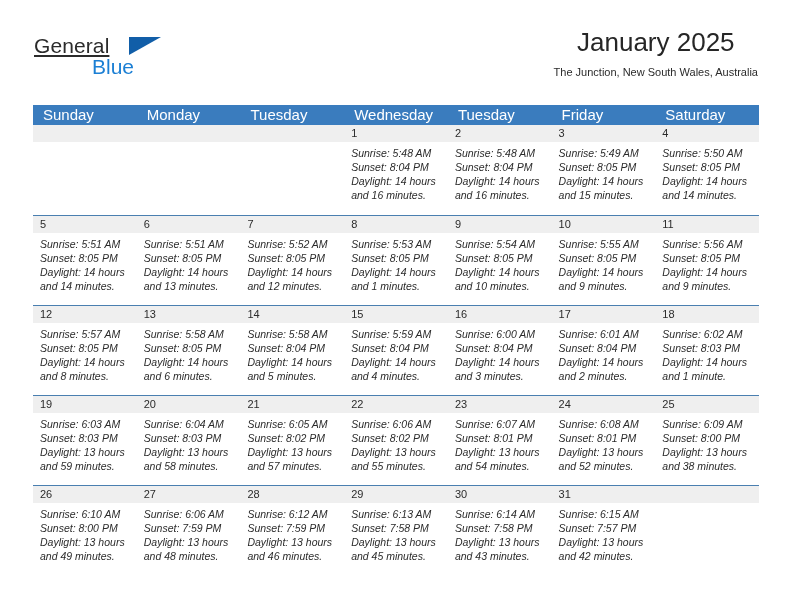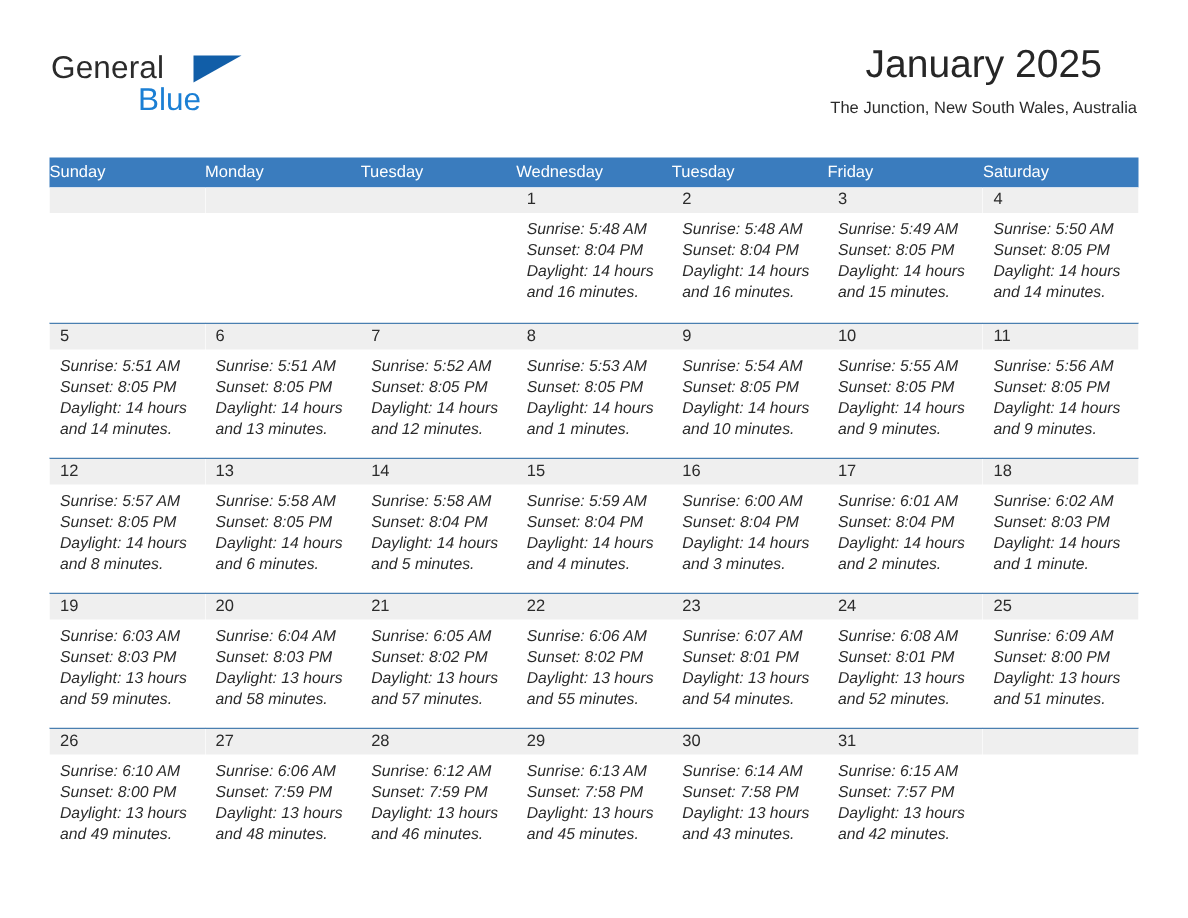--- a/index.html
+++ b/index.html
@@ -37,20 +37,21 @@
     height: 54px;
   }
   .brand-general {
     position: absolute;
     left: 0;
     top: 0;
     font-size: 21px;
     color: #2b2b2b;
     letter-spacing: 0.1px;
     line-height: 1;
+    text-decoration: underline;
   }
   .brand-blue {
     position: absolute;
     left: 58px;
     top: 21px;
     font-size: 21px;
     color: #1b7fd4;
     line-height: 1;
   }
   .brand-triangle {
@@ -90,23 +91,23 @@
     width: 726px;
   }
   .weekday-row {
     display: flex;
     background: #3a7cbe;
     height: 20px;
   }
   .weekday {
     flex: 1 1 0;
     color: #ffffff;
-    font-size: 11px;
+    font-size: 15px;
     line-height: 20px;
-    padding-left: 0;
+    padding-left: 10px;
     box-sizing: border-box;
     white-space: nowrap;
     overflow: hidden;
   }
 
   .week {
     display: flex;
     border-top: 1px solid #4a7fb0;
     height: 90px;
     box-sizing: border-box;
@@ -408,21 +409,21 @@
               <div class="day-line">Daylight: 13 hours</div>
               <div class="day-line">and 52 minutes.</div>
             </div>
           </div>
           <div class="day">
             <div class="day-number-band">25</div>
             <div class="day-lines">
               <div class="day-line">Sunrise: 6:09 AM</div>
               <div class="day-line">Sunset: 8:00 PM</div>
               <div class="day-line">Daylight: 13 hours</div>
-              <div class="day-line">and 51 minutes.</div>
+              <div class="day-line">and 38 minutes.</div>
             </div>
           </div>
         </div>
         <div class="week">
           <div class="day">
             <div class="day-number-band">26</div>
             <div class="day-lines">
               <div class="day-line">Sunrise: 6:10 AM</div>
               <div class="day-line">Sunset: 8:00 PM</div>
               <div class="day-line">Daylight: 13 hours</div>

